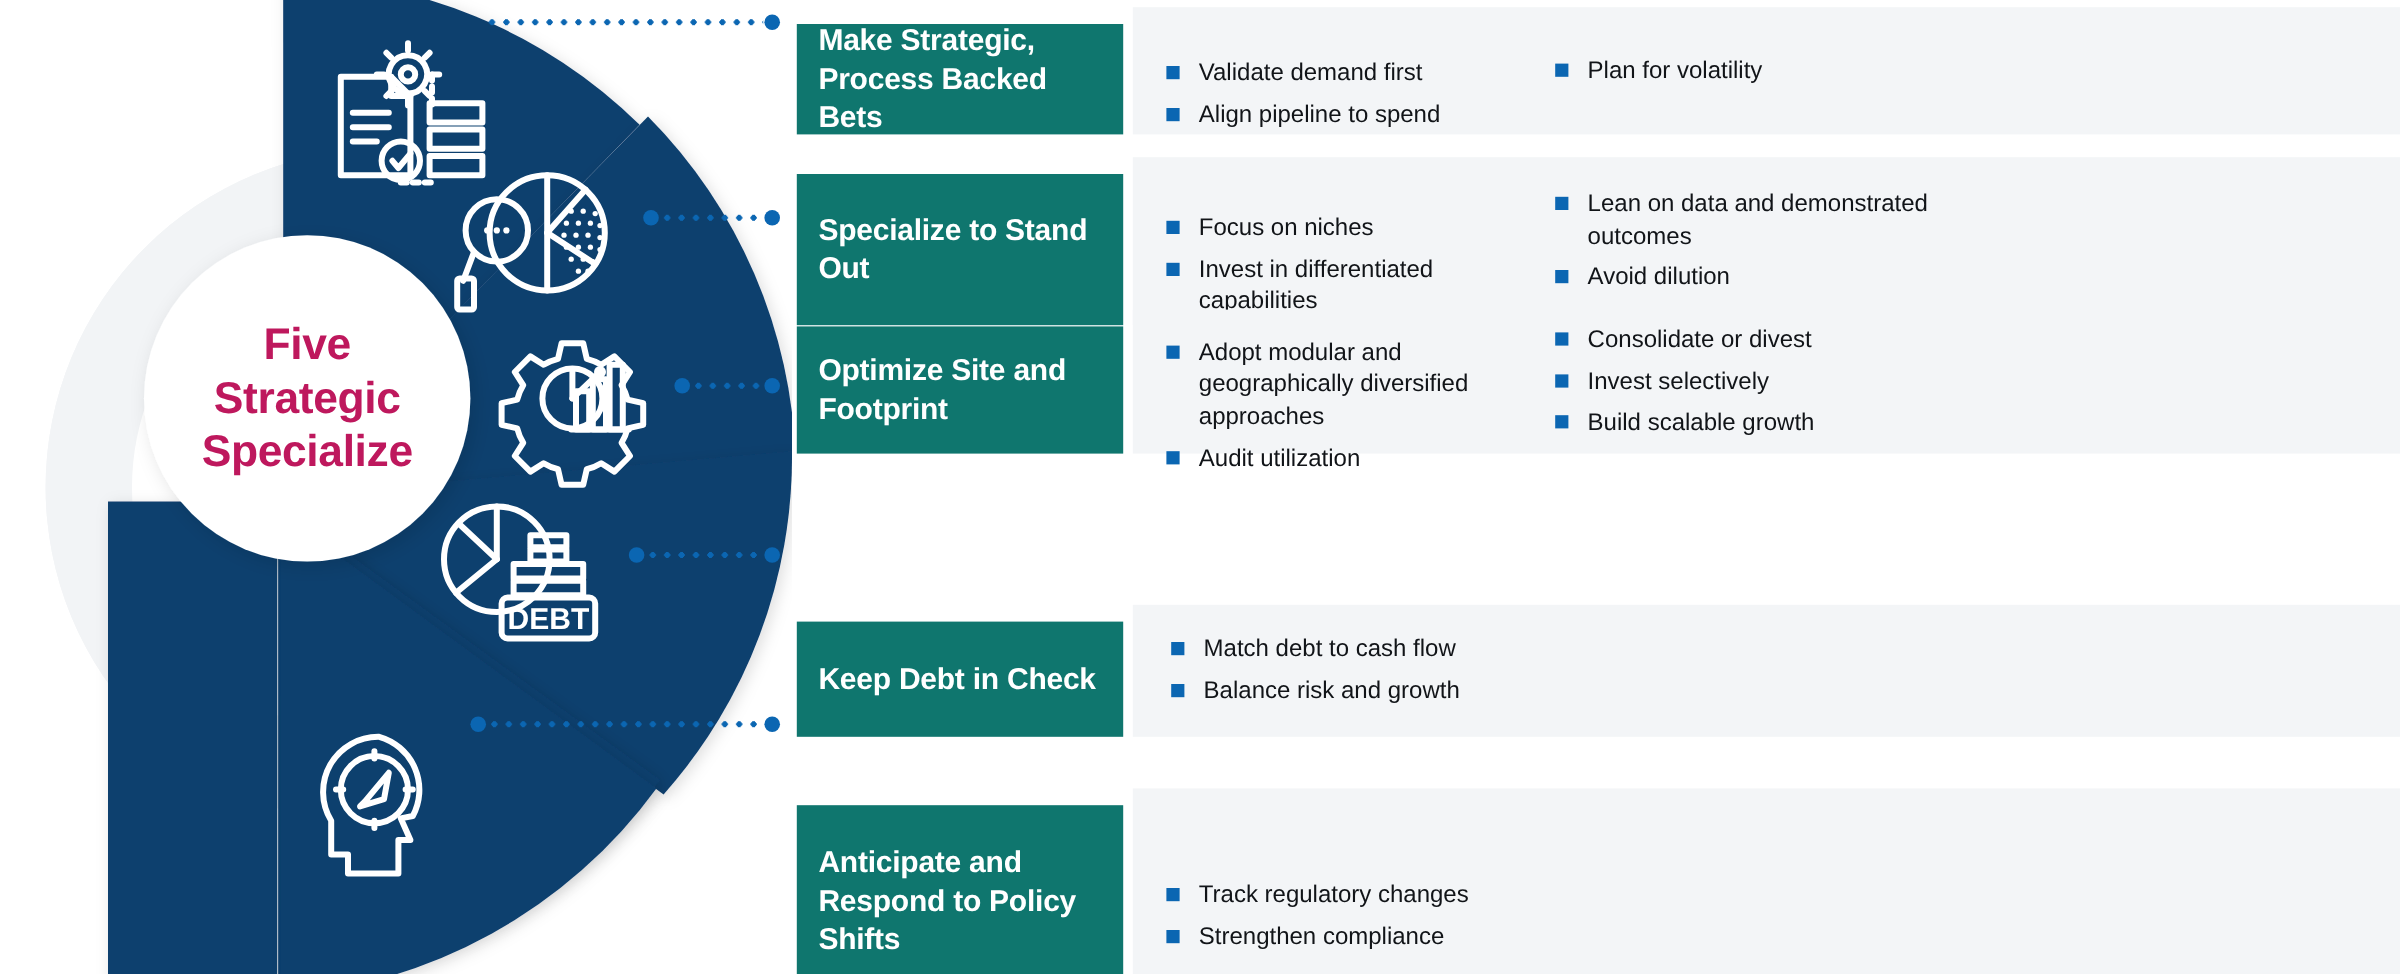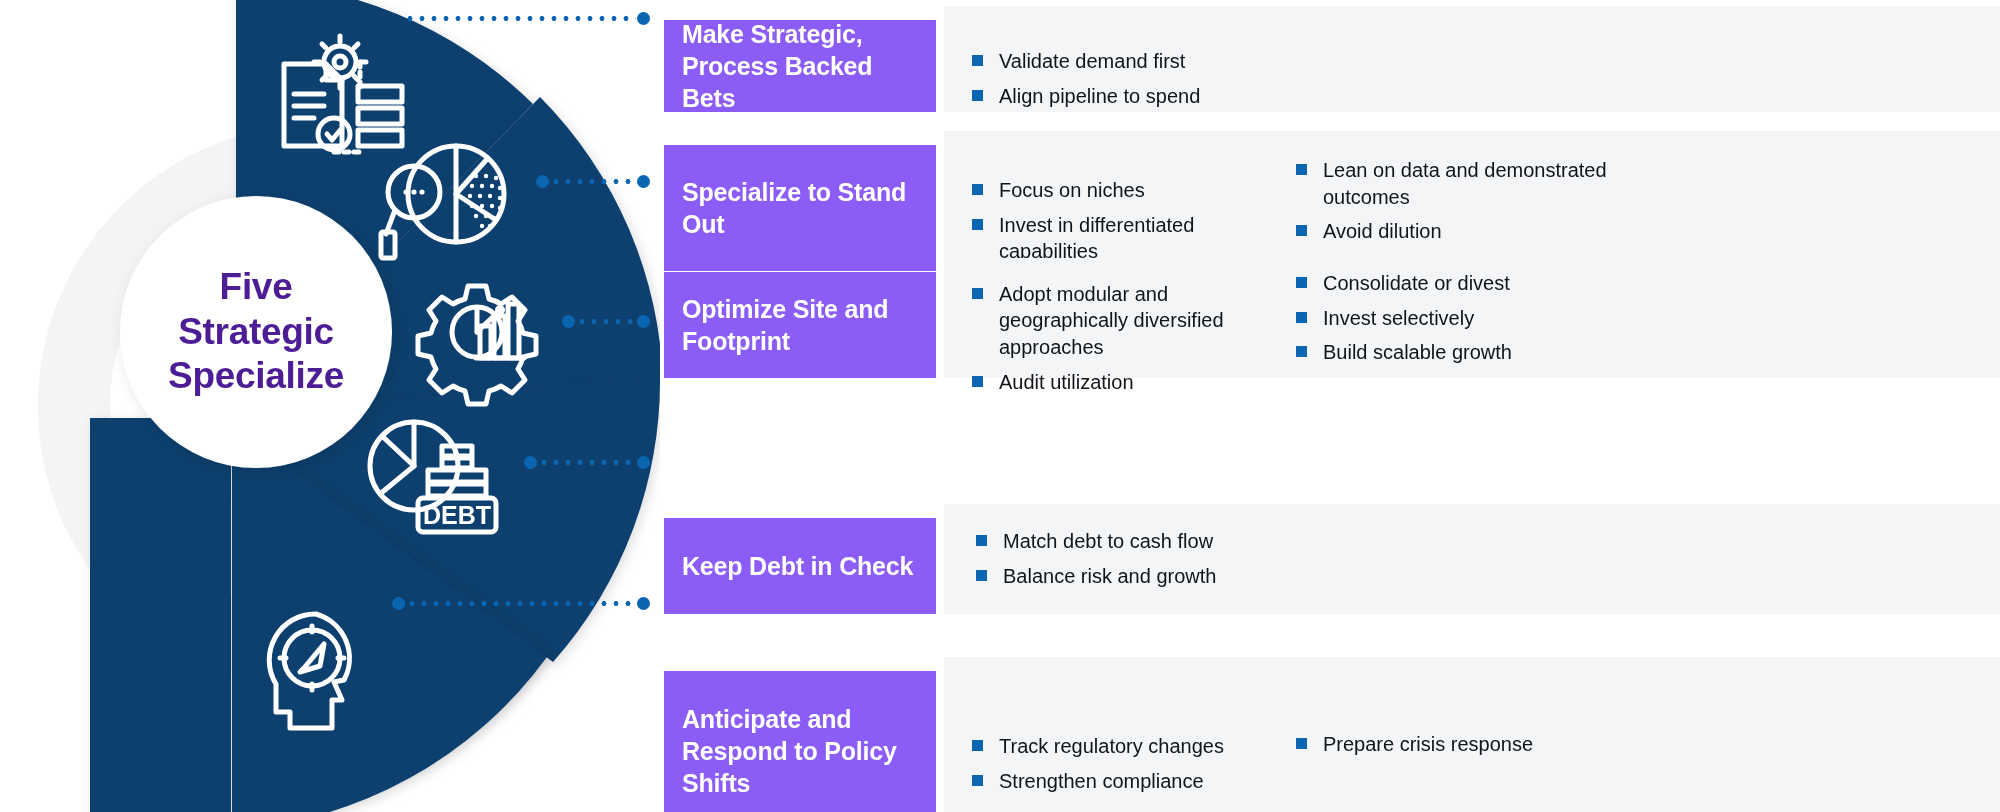--- a/index.html
+++ b/index.html
@@ -54,21 +54,21 @@
   #hub-label {
     position: absolute;
     left: 120px;
     top: 196px;
     width: 272px;
     height: 272px;
     display: flex;
     align-items: center;
     justify-content: center;
     text-align: center;
-    color: #4c1d95;
+    color: #be185d;
     font-size: 37px;
     font-weight: bold;
     line-height: 1.21;
     letter-spacing: -0.3px;
     pointer-events: none;
   }
 
   
   .connector {
     position: absolute;
@@ -105,21 +105,21 @@
   .row {
     position: absolute;
     left: 0;
     width: 1336px;
     display: flex;
     align-items: stretch;
   }
   .row-title {
     width: 272px;
     flex: 0 0 272px;
-    background: #8b5cf6;
+    background: #0f766e;
     color: #ffffff;
     font-size: 25px;
     font-weight: bold;
     line-height: 1.29;
     display: flex;
     align-items: center;
     padding: 0 18px;
     box-sizing: border-box;
     letter-spacing: -0.2px;
     margin-top: 14px;
@@ -368,20 +368,24 @@
           <div class="bullet">
             <span class="sq"></span>
             <span class="txt">Validate demand first</span>
           </div>
           <div class="bullet">
             <span class="sq"></span>
             <span class="txt">Align pipeline to spend</span>
           </div>
         </div>
         <div class="bullet-col col-b">
+          <div class="bullet">
+            <span class="sq"></span>
+            <span class="txt">Plan for volatility</span>
+          </div>
         </div>
       </div>
     </div>
 
     <div class="row" style="top:131px; height:140px;justify-content:space-between;">
       <div class="row-title">Specialize to Stand Out</div>
       <div class="row-body">
         <div class="bullet-col col-a">
           <div class="bullet">
             <span class="sq"></span>
@@ -458,22 +462,18 @@
           <div class="bullet">
             <span class="sq"></span>
             <span class="txt">Track regulatory changes</span>
           </div>
           <div class="bullet">
             <span class="sq"></span>
             <span class="txt">Strengthen compliance</span>
           </div>
         </div>
         <div class="bullet-col col-b">
-          <div class="bullet">
-            <span class="sq"></span>
-            <span class="txt">Prepare crisis response</span>
-          </div>
         </div>
       </div>
     </div>
 
   </div>
 </div>
 
 </body></html>

